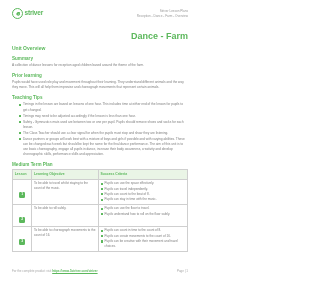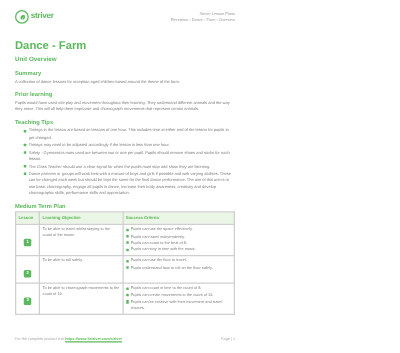--- a/index.html
+++ b/index.html
@@ -64,20 +64,21 @@
     white-space: nowrap;
   }
 
   
   .doc-title {
     font-size: 9px;
     font-weight: bold;
     color: #5cb85c;
     margin: 3px 0 0 0;
     line-height: 1.2;
+    text-align: right;
   }
   .doc-subtitle {
     font-size: 5px;
     font-weight: bold;
     color: #5cb85c;
     margin: 3px 0 0 0;
     line-height: 1.2;
   }
   .section-heading {
     font-size: 4.6px;

